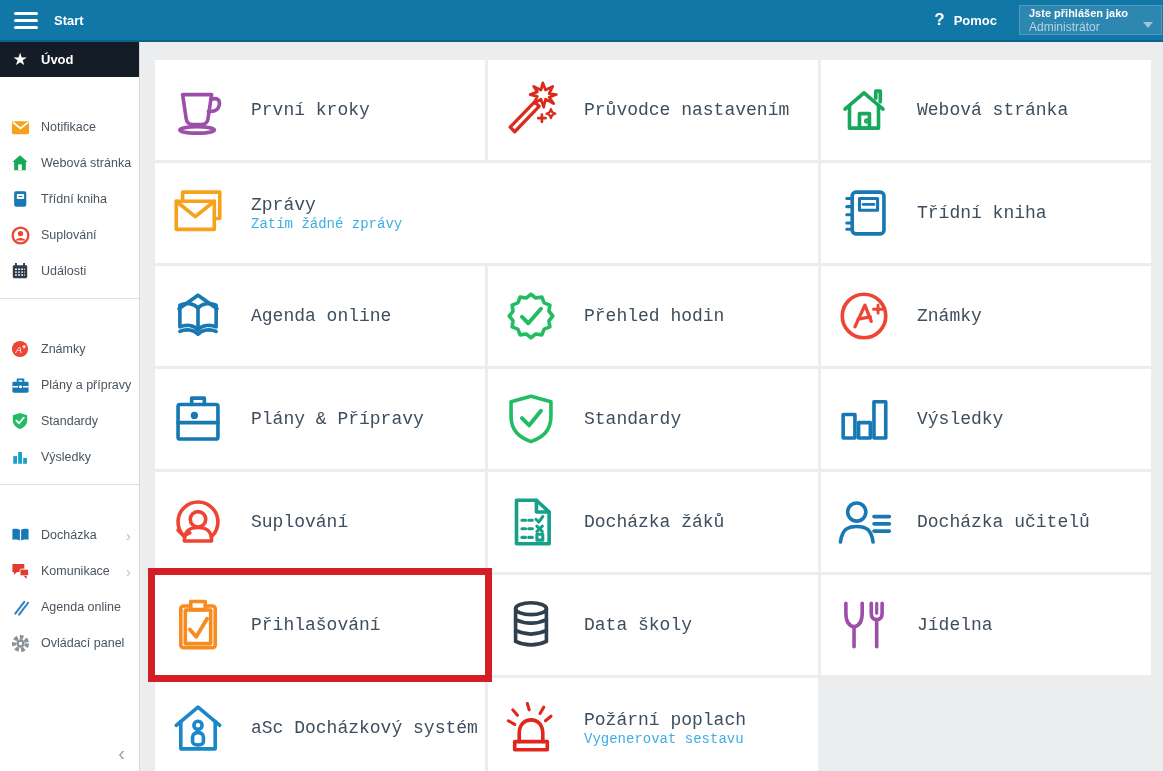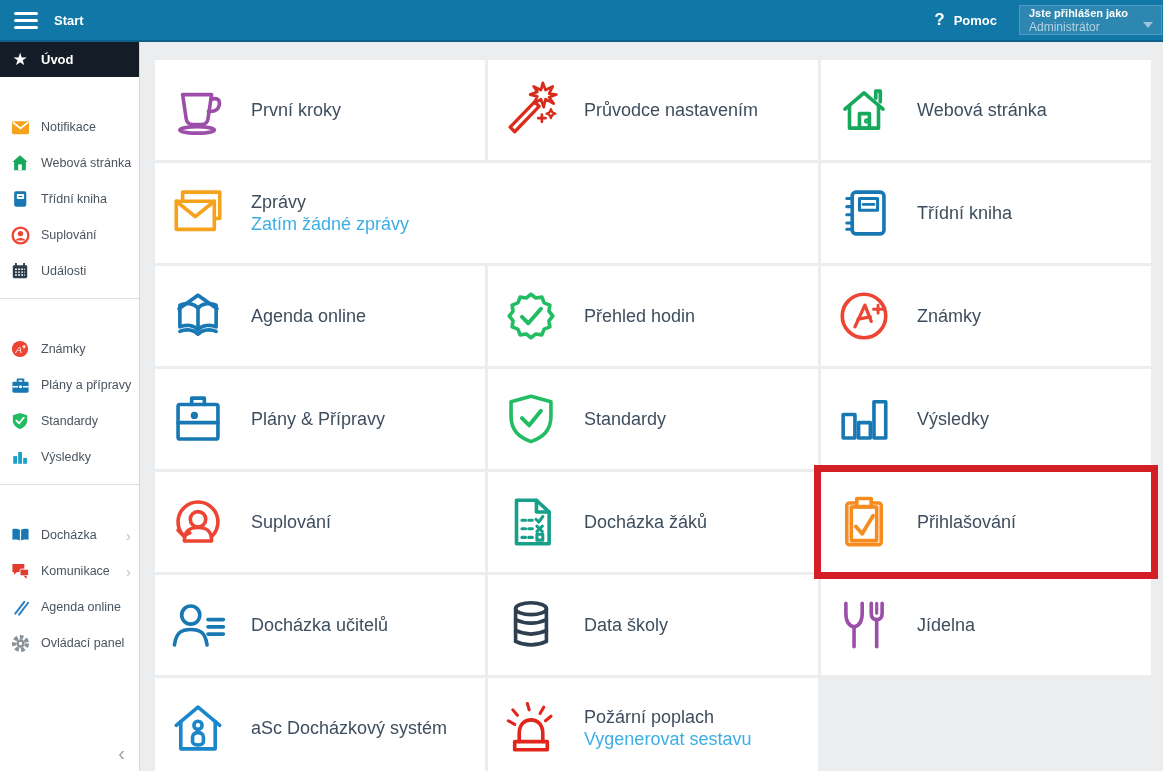--- a/index.html
+++ b/index.html
@@ -25,21 +25,21 @@
   .ub1 { color:#fff; font-size:11px; font-weight:bold; line-height:13px; }
   .ub2 { color:#b6d3e2; font-size:12px; line-height:14px; }
   .caret { width:0; height:0; border-left:5px solid transparent;
     border-right:5px solid transparent; border-top:6px solid #9dc4d7; margin-top:10px; }
 
   
   .content { flex:1; display:flex; min-height:0; }
   aside { width:140px; flex:none; background:#fff; border-right:1px solid #d5d9dc;
     position:relative; }
   main { flex:1; display:grid; grid-template-columns:repeat(3,1fr);
-    grid-auto-rows:100px; gap:3px; padding:18px 12px 0 15px; background:#ecedee; }
+    grid-auto-rows:100px; gap:3px; padding:18px 12px 0 15px; background:#ecedee;font-family:Liberation Mono, monospace; }
 
   
   .s-item { height:36px; display:flex; align-items:center; gap:11px;
     padding:0 6px 0 10px; font-size:12.5px; color:#49545f; cursor:pointer; }
   .s-item.active { height:35px; background:#141d27; color:#fff; font-weight:bold;
     font-size:13px; }
   .s-ic { width:20px; flex:none; display:flex; align-items:center; justify-content:center; }
   .s-label { flex:1; white-space:nowrap; }
   .s-chev { color:#b9c0c6; font-size:15px; padding-right:2px; }
   .s-div { border-top:1px solid #dadedf; margin:9px 0; }
@@ -47,21 +47,21 @@
   .star-glyph { color:#fff; font-size:17px; line-height:1; }
   .collapse { position:absolute; bottom:8px; right:14px; color:#99a2a8;
     font-size:20px; cursor:pointer; line-height:1; }
 
   
   .tile { background:#fff; display:flex; align-items:center; padding-left:14px;
     position:relative; cursor:pointer; }
   .t-icon { width:58px; height:58px; flex:none; margin-right:24px; }
   .t-text { display:flex; flex-direction:column; }
   .t-label { font-size:18px; color:#3e4e5e; }
-  .t-sub { font-size:18px; color:#3daee3; margin-top:1px; }
+  .t-sub { font-size:14px; color:#3daee3; margin-top:1px; }
   .span2 { grid-column:span 2; }
   .hl-rect { position:absolute; left:-7px; top:-7px; right:-7px; bottom:-7px;
     border:7px solid #d31e25; z-index:5; pointer-events:none; }
   svg { display:block; }
 </style>
 </head>
 <body>
 
 <div class="app">
 
@@ -394,44 +394,44 @@
           <path d="M38.5 36.5 L44.5 42.5 M44.5 36.5 L38.5 42.5" stroke-width="3.4"></path>
           <path d="M22 49 H26 M29.5 49 H33.5" stroke-width="3.4"></path>
           <rect x="38.5" y="45.5" width="6.5" height="6.5" stroke-width="3.4"></rect>
         </svg>
         <div class="t-text">
             <span class="t-label">Docházka žáků</span>
           </div>
       </div>
 
       <div class="tile">
+        <svg class="t-icon" viewBox="0 0 64 64" fill="none" stroke="#1878b3" stroke-width="4" stroke-linecap="round" stroke-linejoin="round">
+          <circle cx="24" cy="21" r="10"></circle>
+          <path d="M6 54 C8 40 14 37 24 37 C34 37 40 40 42 54"></path>
+          <path d="M43 26 H60 M43 34 H60 M43 42 H60"></path>
+        </svg>
+        <div class="t-text">
+            <span class="t-label">Docházka učitelů</span>
+          </div>
+      </div>
+
+      <div class="tile">
         <div class="hl-rect"></div>
         <svg class="t-icon" viewBox="0 0 64 64" fill="none" stroke="#f68b1f" stroke-width="4" stroke-linecap="round" stroke-linejoin="round">
           <rect x="13" y="11" width="38" height="46" rx="3"></rect>
           <rect x="18" y="15.5" width="28" height="37"></rect>
           <rect x="24" y="6" width="16" height="9" fill="#fff"></rect>
           <path d="M23 37 L30 45 L42 25" stroke-width="4.2"></path>
         </svg>
         <div class="t-text">
             <span class="t-label">Přihlašování</span>
           </div>
       </div>
 
       <div class="tile">
-        <svg class="t-icon" viewBox="0 0 64 64" fill="none" stroke="#1878b3" stroke-width="4" stroke-linecap="round" stroke-linejoin="round">
-          <circle cx="24" cy="21" r="10"></circle>
-          <path d="M6 54 C8 40 14 37 24 37 C34 37 40 40 42 54"></path>
-          <path d="M43 26 H60 M43 34 H60 M43 42 H60"></path>
-        </svg>
-        <div class="t-text">
-            <span class="t-label">Docházka učitelů</span>
-          </div>
-      </div>
-
-      <div class="tile">
         <svg class="t-icon" viewBox="0 0 64 64" fill="none" stroke="#2e4050" stroke-width="4" stroke-linecap="round" stroke-linejoin="round">
           <ellipse cx="32" cy="14" rx="17" ry="6.5"></ellipse>
           <path d="M15 14 V50 M49 14 V50"></path>
           <path d="M15 26 Q32 34 49 26"></path>
           <path d="M15 38 Q32 46 49 38"></path>
           <path d="M15 50 Q32 58 49 50"></path>
         </svg>
         <div class="t-text">
             <span class="t-label">Data školy</span>
           </div>

